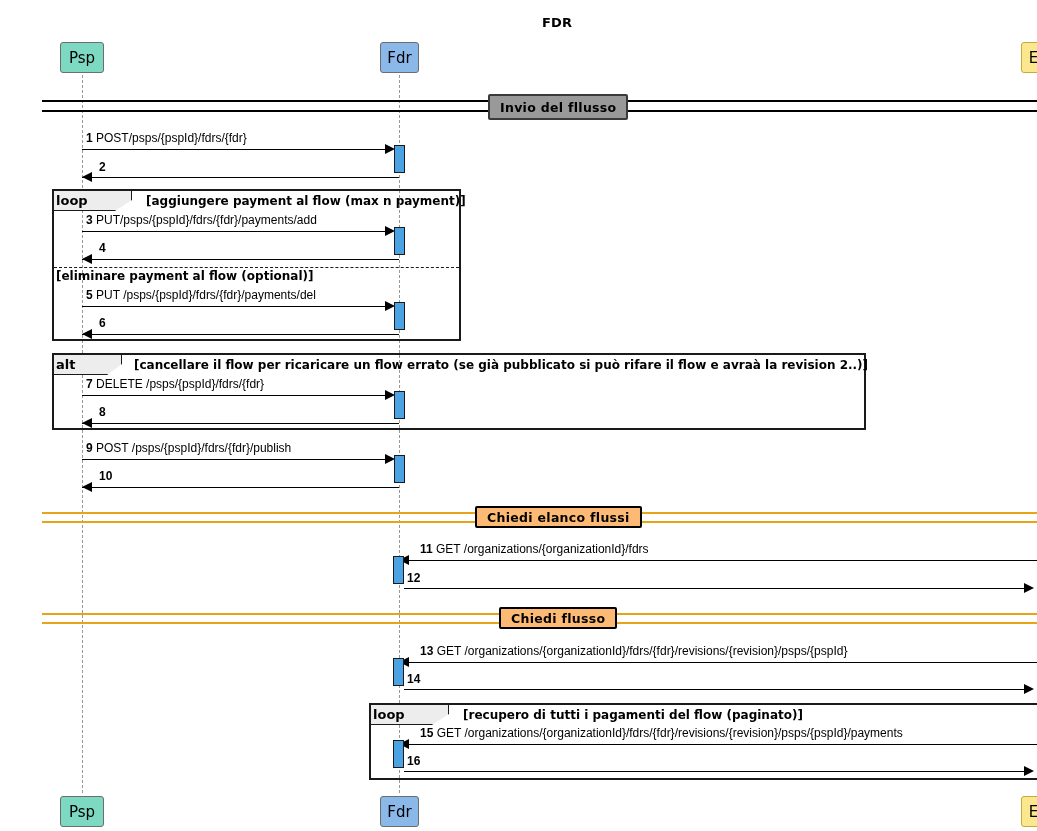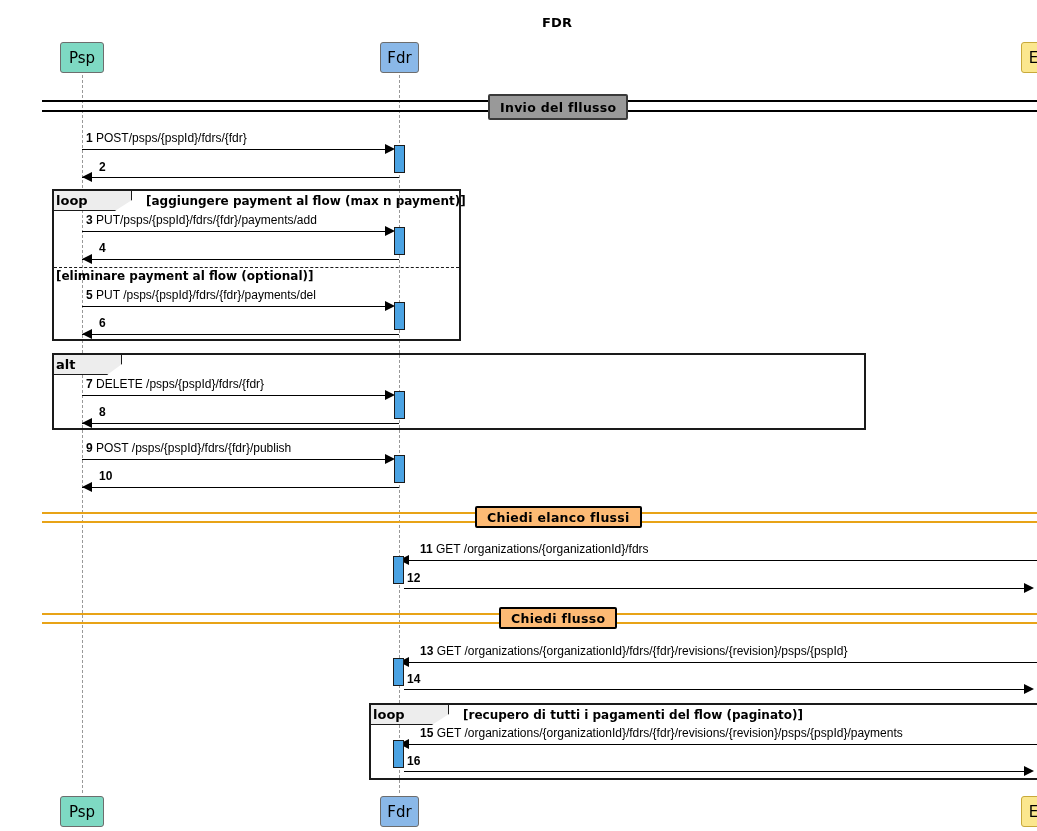--- a/index.html
+++ b/index.html
@@ -149,20 +149,21 @@
   <div class="activation" style="left:352px;top:302px;width:11px;height:28px;"></div>
 
   <div class="msg-label" style="left:57px;top:316px;">
     <b>6</b><span>&nbsp;</span><span></span>
   </div>
   <div class="msg-line" style="left:40px;top:334px;width:317px;"></div>
   <div class="arrow-l" style="left:40px;top:329px;"></div>
 
   <div class="fragment" style="left:10px;top:353px;width:814px;height:77px;"></div>
   <div class="frag-tab" style="left:12px;top:355px;width:68px;">alt</div>
+  <div class="frag-cond" style="left:92px;top:358px;">[cancellare il flow per ricaricare un flow errato (se già pubblicato si può rifare il flow e avraà la revision 2..)]</div>
 
   <div class="msg-label" style="left:44px;top:377px;">
     <b>7</b><span>&nbsp;</span><span>DELETE /psps/{pspId}/fdrs/{fdr}</span>
   </div>
   <div class="msg-line" style="left:40px;top:395px;width:304px;"></div>
   <div class="arrow-r" style="left:343px;top:390px;"></div>
   <div class="activation" style="left:352px;top:391px;width:11px;height:28px;"></div>
 
   <div class="msg-label" style="left:57px;top:405px;">
     <b>8</b><span>&nbsp;</span><span></span>

